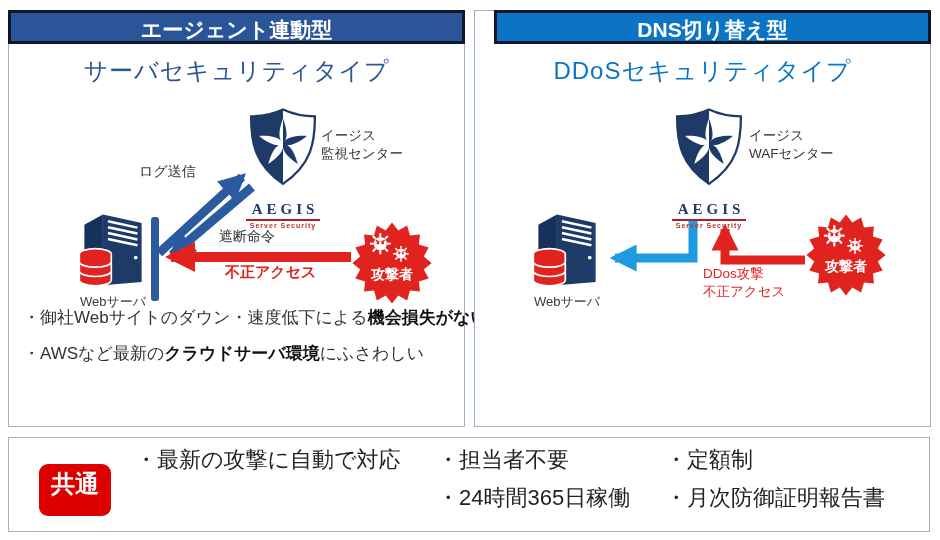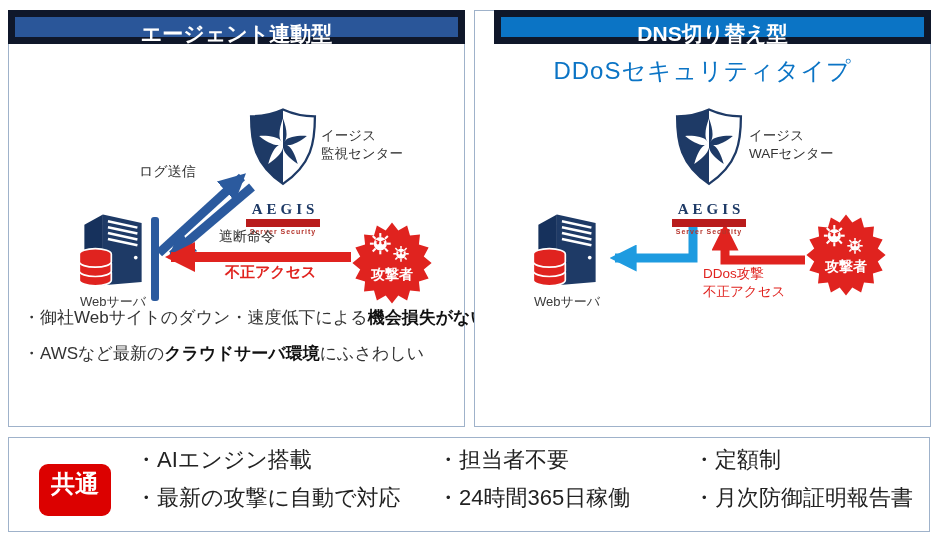--- a/index.html
+++ b/index.html
@@ -2,30 +2,30 @@
 <html><head>
 <meta charset="utf-8">
 <style>
   html,body{margin:0;padding:0;background:#fff;}
   .stage{position:relative;width:940px;height:540px;background:#fff;overflow:hidden;
          font-family:"Liberation Sans",sans-serif;}
   .panel{position:absolute;top:10px;width:457px;height:417px;background:#fff;
          border:1px solid #9fb2ca;box-sizing:border-box;}
   .panel-header{position:relative;margin:-1px -1px 0 -1px;height:34px;line-height:34px;
          text-align:center;color:#fff;font-size:21px;font-weight:bold;
-         border:7px solid #0f172a;box-sizing:border-box;}
+         border:3px solid #0f172a;box-sizing:border-box;}
   .panel-sub{position:absolute;left:0;right:0;top:44px;text-align:center;
          font-size:24px;letter-spacing:1px;}
   .abs{position:absolute;}
   .center-label{font-size:13.5px;color:#333;line-height:1.35;}
   .arrow-label{font-size:14px;color:#333;white-space:nowrap;}
   .red-label{color:#e0231f;font-size:15px;font-weight:bold;white-space:nowrap;}
   .red-label2{color:#e0231f;font-size:13.5px;line-height:1.3;white-space:nowrap;}
   .aegis-name{font-family:"Liberation Serif",serif;font-weight:bold;font-size:15px;
-         color:#1e3a66;letter-spacing:4px;border-bottom:8px solid #b91c1c;
+         color:#1e3a66;letter-spacing:4px;border-bottom:2px solid #b91c1c;
          width:fit-content;margin:0 auto;padding:0 2px 1px 6px;}
   .aegis-sub{font-size:7px;font-weight:bold;color:#b5342c;letter-spacing:1px;margin-top:1px;}
   .shield-wrap{text-align:center;}
   .server-wrap{text-align:center;}
   .server-label{font-size:13px;color:#3a3a3a;margin-top:2px;}
   .bar{position:absolute;width:8px;height:84px;background:#2b5a9e;border-radius:3px;}
   .attacker{position:absolute;width:90px;height:92px;}
   .attacker-label{position:absolute;left:0;right:0;top:53%;text-align:center;
          color:#fff;font-size:14px;font-weight:bold;}
   .bullets{position:absolute;left:14px;top:296px;right:8px;}
@@ -117,20 +117,21 @@
     <marker id="mcyan" viewBox="0 0 10 10" markerWidth="3" markerHeight="3" refX="8" refY="5" orient="auto">
       <path d="M0,0 L10,5 L0,10 Z" fill="#1e9be0"></path>
     </marker>
   </defs>
 </svg>
 
 <div class="stage">
 
   <div class="panel" style="left:8px;">
     <div class="panel-header" style="background:#2a5699;">エージェント連動型</div>
+    <div class="panel-sub" style="color:#2a5699;">サーバセキュリティタイプ</div>
 
     <svg class="overlay" width="457" height="417">
       <line x1="150" y1="242" x2="233" y2="166" stroke="#2b5a9e" stroke-width="9" marker-end="url(#mnavy)"></line>
       <line x1="243" y1="176" x2="163" y2="244" stroke="#2b5a9e" stroke-width="9" marker-end="url(#mnavy)"></line>
       <line x1="342" y1="246" x2="162" y2="246" stroke="#e0231f" stroke-width="10" marker-end="url(#mred)"></line>
     </svg>
 
     <div class="abs shield-wrap" style="left:224px;top:96px;width:100px;">
       <svg width="76" height="90">
           <use href="#shield"></use>
@@ -209,26 +210,25 @@
           <use href="#burst"></use>
         </svg>
       <div class="attacker-label">攻撃者</div>
     </div>
 
   </div>
 
   <div class="bottom-box">
     <div class="badge">共通</div>
     <div class="bcol" style="left:126px;">
-      <div class="bitem">・AIエンジン搭載</div>
       <div class="bitem">・最新の攻撃に自動で対応</div>
     </div>
     <div class="bcol" style="left:428px;">
       <div class="bitem">・担当者不要</div>
       <div class="bitem">・24時間365日稼働</div>
     </div>
-    <div class="bcol" style="left:684px;">
+    <div class="bcol" style="left:656px;">
       <div class="bitem">・定額制</div>
       <div class="bitem">・月次防御証明報告書</div>
     </div>
   </div>
 
 </div>
 
 </body></html>

